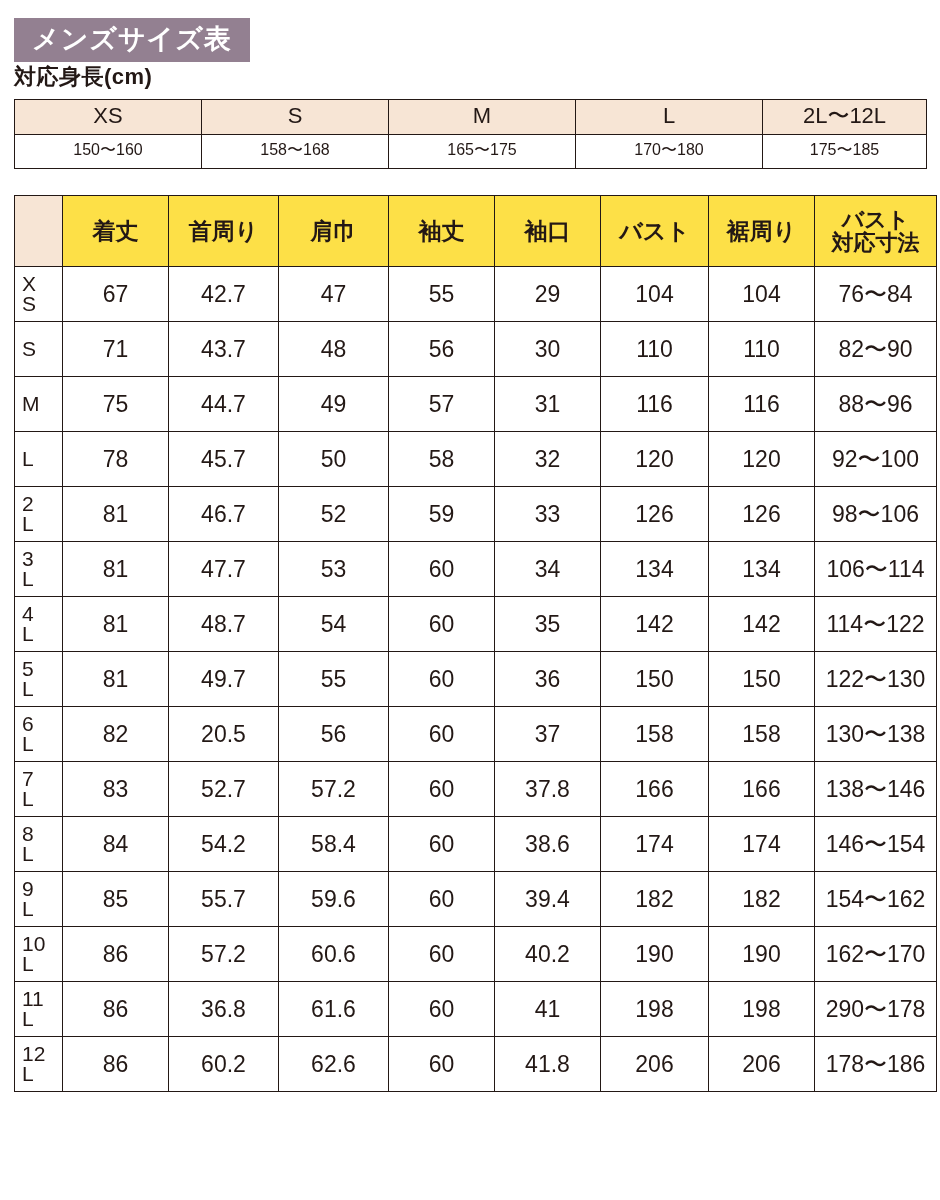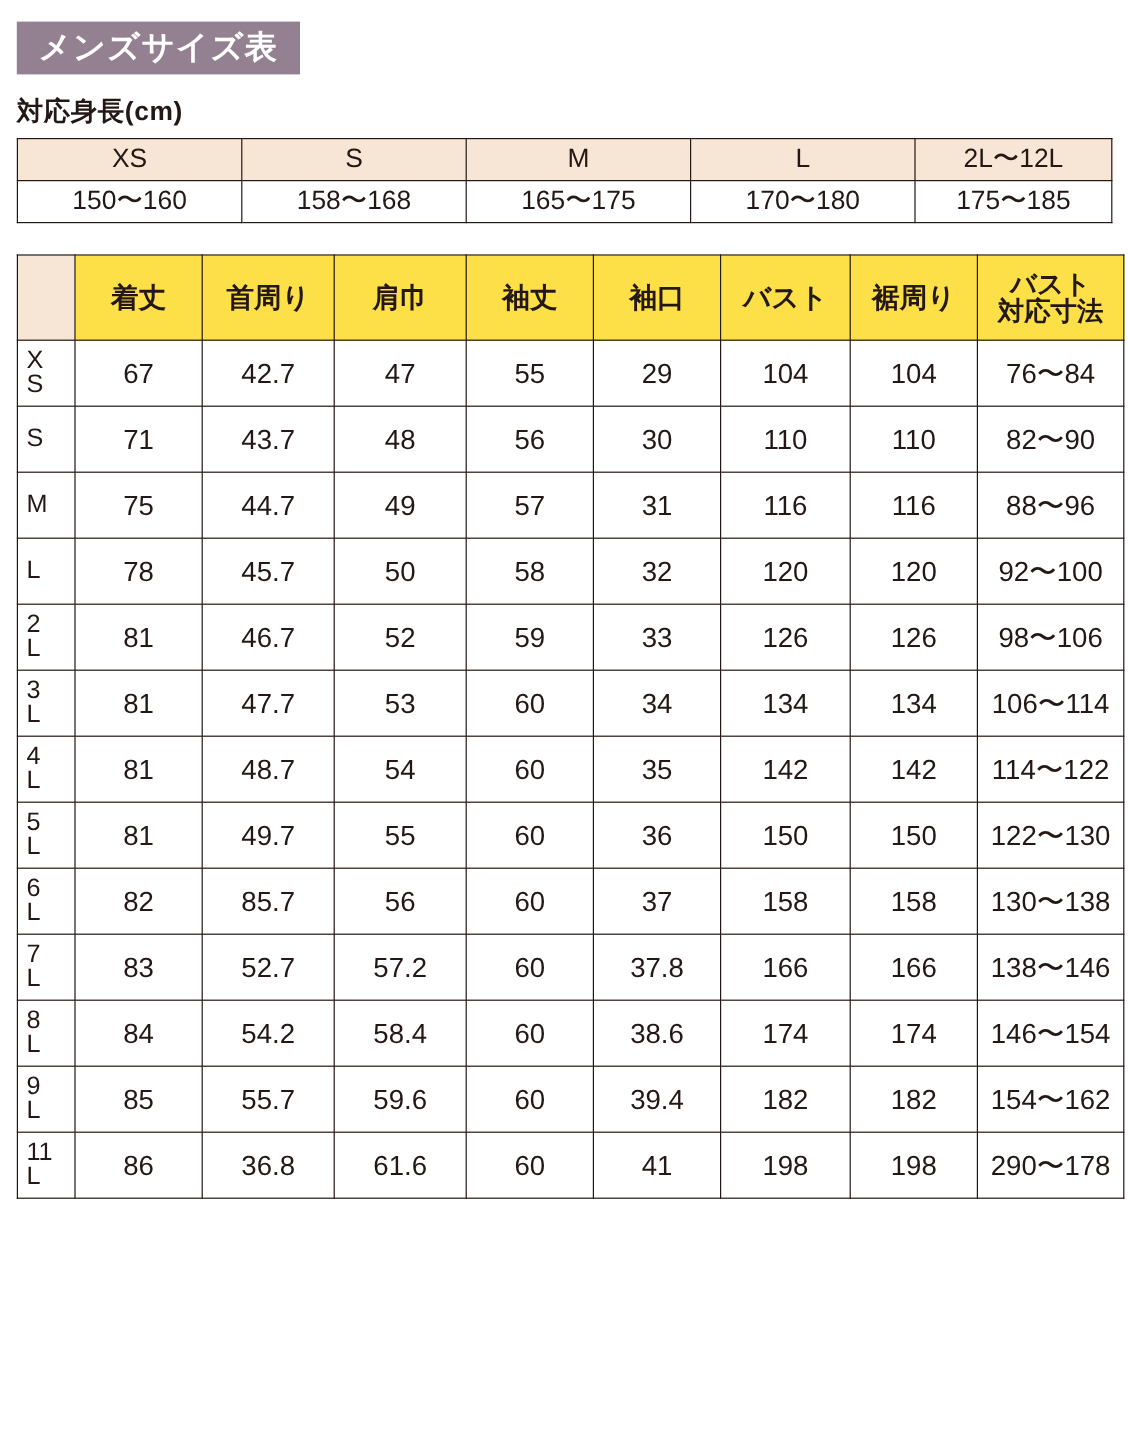--- a/index.html
+++ b/index.html
@@ -29,21 +29,20 @@
     color: #ffffff;
     font-size: 27px;
     font-weight: bold;
     letter-spacing: 1px;
     padding: 7px 18px 9px 18px;
     line-height: 1.05;
   }
 
   
   .sub-heading {
-    margin-top: 16px;
     margin-bottom: 7px;
     font-size: 22px;
     font-weight: bold;
     letter-spacing: 0.5px;
   }
 
   
   table {
     border-collapse: collapse;
     table-layout: fixed;
@@ -53,21 +52,21 @@
   table td, table th {
     border: 1px solid #231815;
     text-align: center;
     vertical-align: middle;
     font-weight: normal;
     color: #231815;
   }
 
   
   .height-table td {
-    font-size: 22px;
+    font-size: 16px;
     height: 29px;
     padding: 1px 0 3px 0;
   }
   .height-table tr.head td {
     background: #f7e5d5;
     font-size: 22px;
   }
 
   
   .meas-table {
@@ -284,21 +283,21 @@
         <td>150</td>
         <td>122〜130</td>
       </tr>
 
       <tr>
         <td class="size-cell">
           <span class="size-stack">6</span>
           <span class="size-stack">L</span>
         </td>
         <td>82</td>
-        <td>85.7</td>
+        <td>20.5</td>
         <td>56</td>
         <td>60</td>
         <td>37</td>
         <td>158</td>
         <td>158</td>
         <td>130〜138</td>
       </tr>
 
       <tr>
         <td class="size-cell">
@@ -338,32 +337,60 @@
         <td>85</td>
         <td>55.7</td>
         <td>59.6</td>
         <td>60</td>
         <td>39.4</td>
         <td>182</td>
         <td>182</td>
         <td>154〜162</td>
       </tr>
 
+      <tr>
+        <td class="size-cell">
+          <span class="size-stack">10</span>
+          <span class="size-stack">L</span>
+        </td>
+        <td>86</td>
+        <td>57.2</td>
+        <td>60.6</td>
+        <td>60</td>
+        <td>40.2</td>
+        <td>190</td>
+        <td>190</td>
+        <td>162〜170</td>
+      </tr>
 
       <tr>
         <td class="size-cell">
           <span class="size-stack">11</span>
           <span class="size-stack">L</span>
         </td>
         <td>86</td>
         <td>36.8</td>
         <td>61.6</td>
         <td>60</td>
         <td>41</td>
         <td>198</td>
         <td>198</td>
         <td>290〜178</td>
       </tr>
 
+      <tr>
+        <td class="size-cell">
+          <span class="size-stack">12</span>
+          <span class="size-stack">L</span>
+        </td>
+        <td>86</td>
+        <td>60.2</td>
+        <td>62.6</td>
+        <td>60</td>
+        <td>41.8</td>
+        <td>206</td>
+        <td>206</td>
+        <td>178〜186</td>
+      </tr>
     </tbody>
   </table>
 
 </div>
 
 </body></html>

